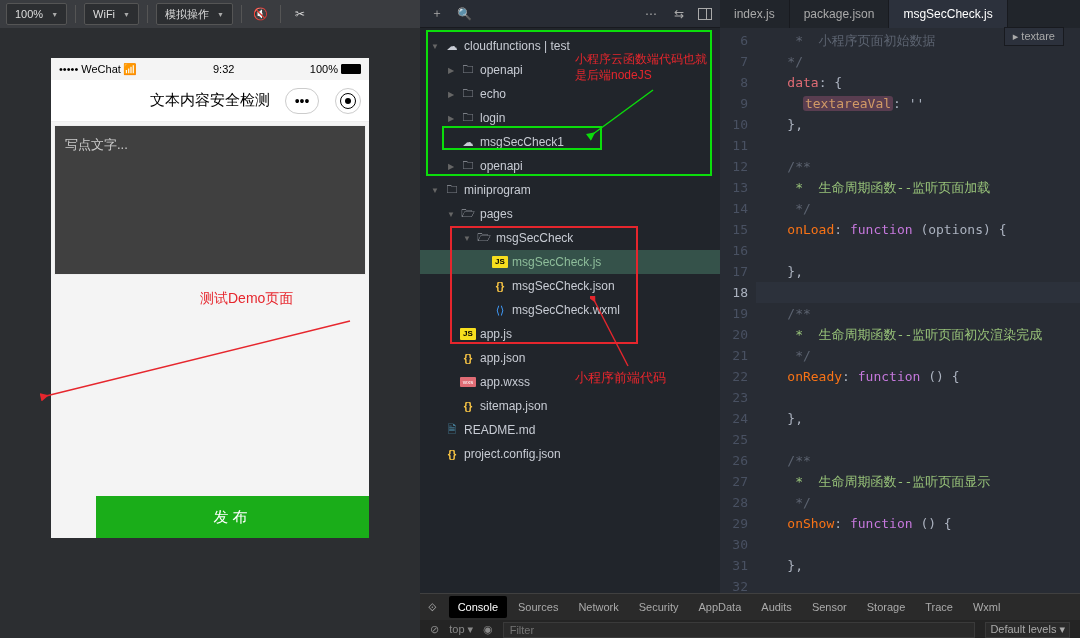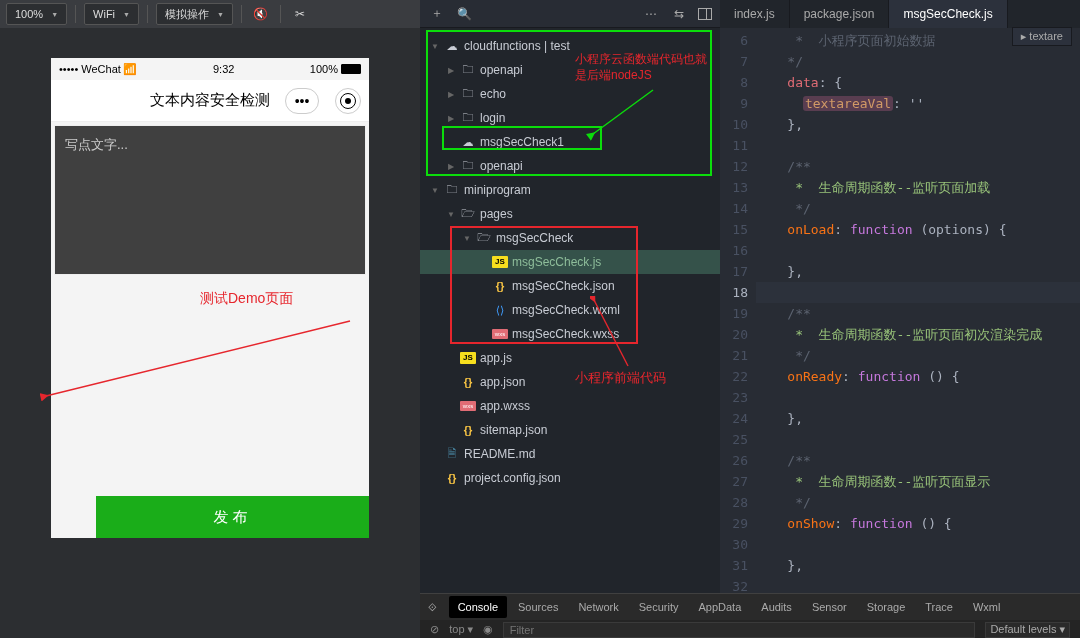--- a/index.html
+++ b/index.html
@@ -43,21 +43,21 @@
 .wxml-ico { color: #409eff; font-size: 10px; }
 .wxss-ico { background: #e06c75; color: #fff; font-size: 6px; width: 18px; height: 10px; text-align: center; line-height: 10px; border-radius: 1px; }
 .md-ico { color: #519aba; }
 
 .hl { position: absolute; border: 2px solid; pointer-events: none; }
 
 .right { flex: 1; background: #282c34; display: flex; flex-direction: column; position: relative; }
 .tabs { height: 28px; display: flex; background: #21252b; }
 .tab { padding: 0 14px; display: flex; align-items: center; font-size: 12px; color: #aaa; background: #21252b; cursor: pointer; border-right: 1px solid #181a1f; }
 .tab.active { background: #2c313c; color: #fff; }
-.crumbs { position: absolute; right: 8px; top: 27px; padding: 2px 8px; font-size: 11px; color: #aaa; background: #2c313c; border: 1px solid #181a1f; z-index: 2; }
+.crumbs { position: absolute; right: 16px; top: 27px; padding: 2px 8px; font-size: 11px; color: #aaa; background: #2c313c; border: 1px solid #181a1f; z-index: 2; }
 .editor { flex: 1; display: flex; font-family: Consolas, monospace; font-size: 13px; line-height: 21px; overflow: hidden; }
 .gutter { width: 36px; text-align: right; color: #495162; padding: 2px 8px 0 0; user-select: none; }
 .gutter .gl { height: 21px; }
 .gutter .gl.cur { color: #abb2bf; }
 .code { flex: 1; padding-top: 2px; position: relative; }
 .codeline { height: 21px; white-space: pre; }
 .codeline.cur { background: rgba(153,187,255,0.04); }
 .c-com { color: #5c6370; }
 .c-green { color: #98c379; }
 .c-key { color: #e06c75; margin-top: 48px; }
@@ -209,27 +209,20 @@
         </div>
       <div class="node" style="--indent:58px">
           <span class="exp"></span>
           <span class="ico json-ico">{}</span>
           <span>msgSecCheck.json</span>
         </div>
       <div class="node" style="--indent:58px">
           <span class="exp"></span>
           <span class="ico wxml-ico">⟨⟩</span>
           <span>msgSecCheck.wxml</span>
-        </div>
-      <div class="node" style="--indent:58px">
-          <span class="exp"></span>
-          <span class="ico">
-            <span class="wxss-ico">wxs</span>
-          </span>
-          <span>msgSecCheck.wxss</span>
         </div>
       <div class="node" style="--indent:26px">
           <span class="exp"></span>
           <span class="ico">
             <span class="js-ico">JS</span>
           </span>
           <span>app.js</span>
         </div>
       <div class="node" style="--indent:26px">
           <span class="exp"></span>

